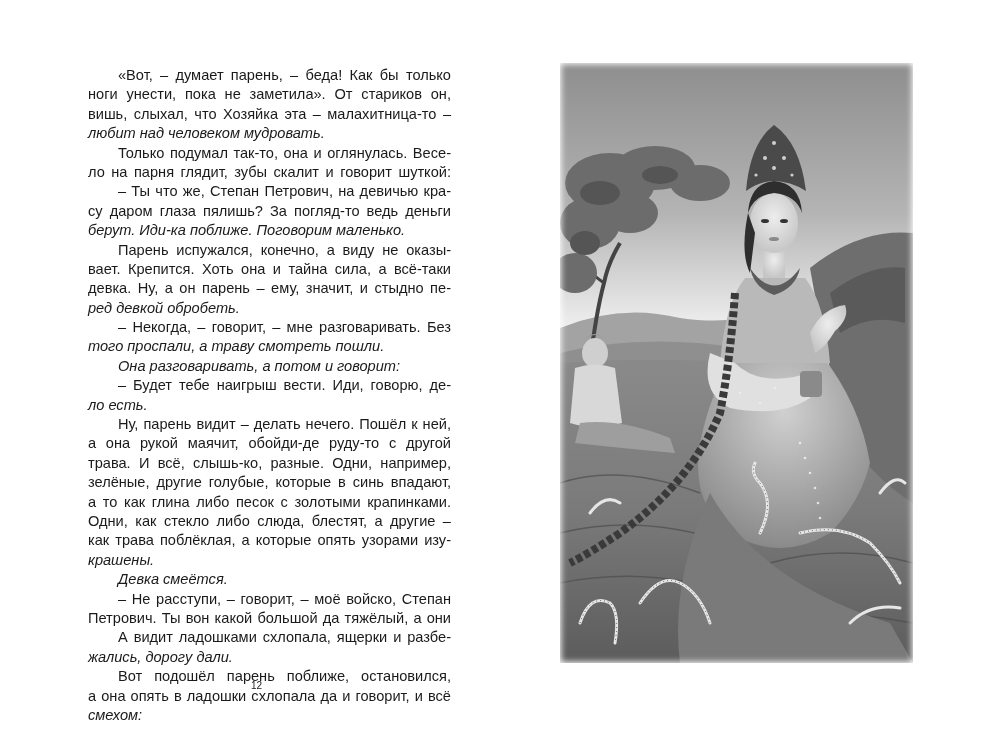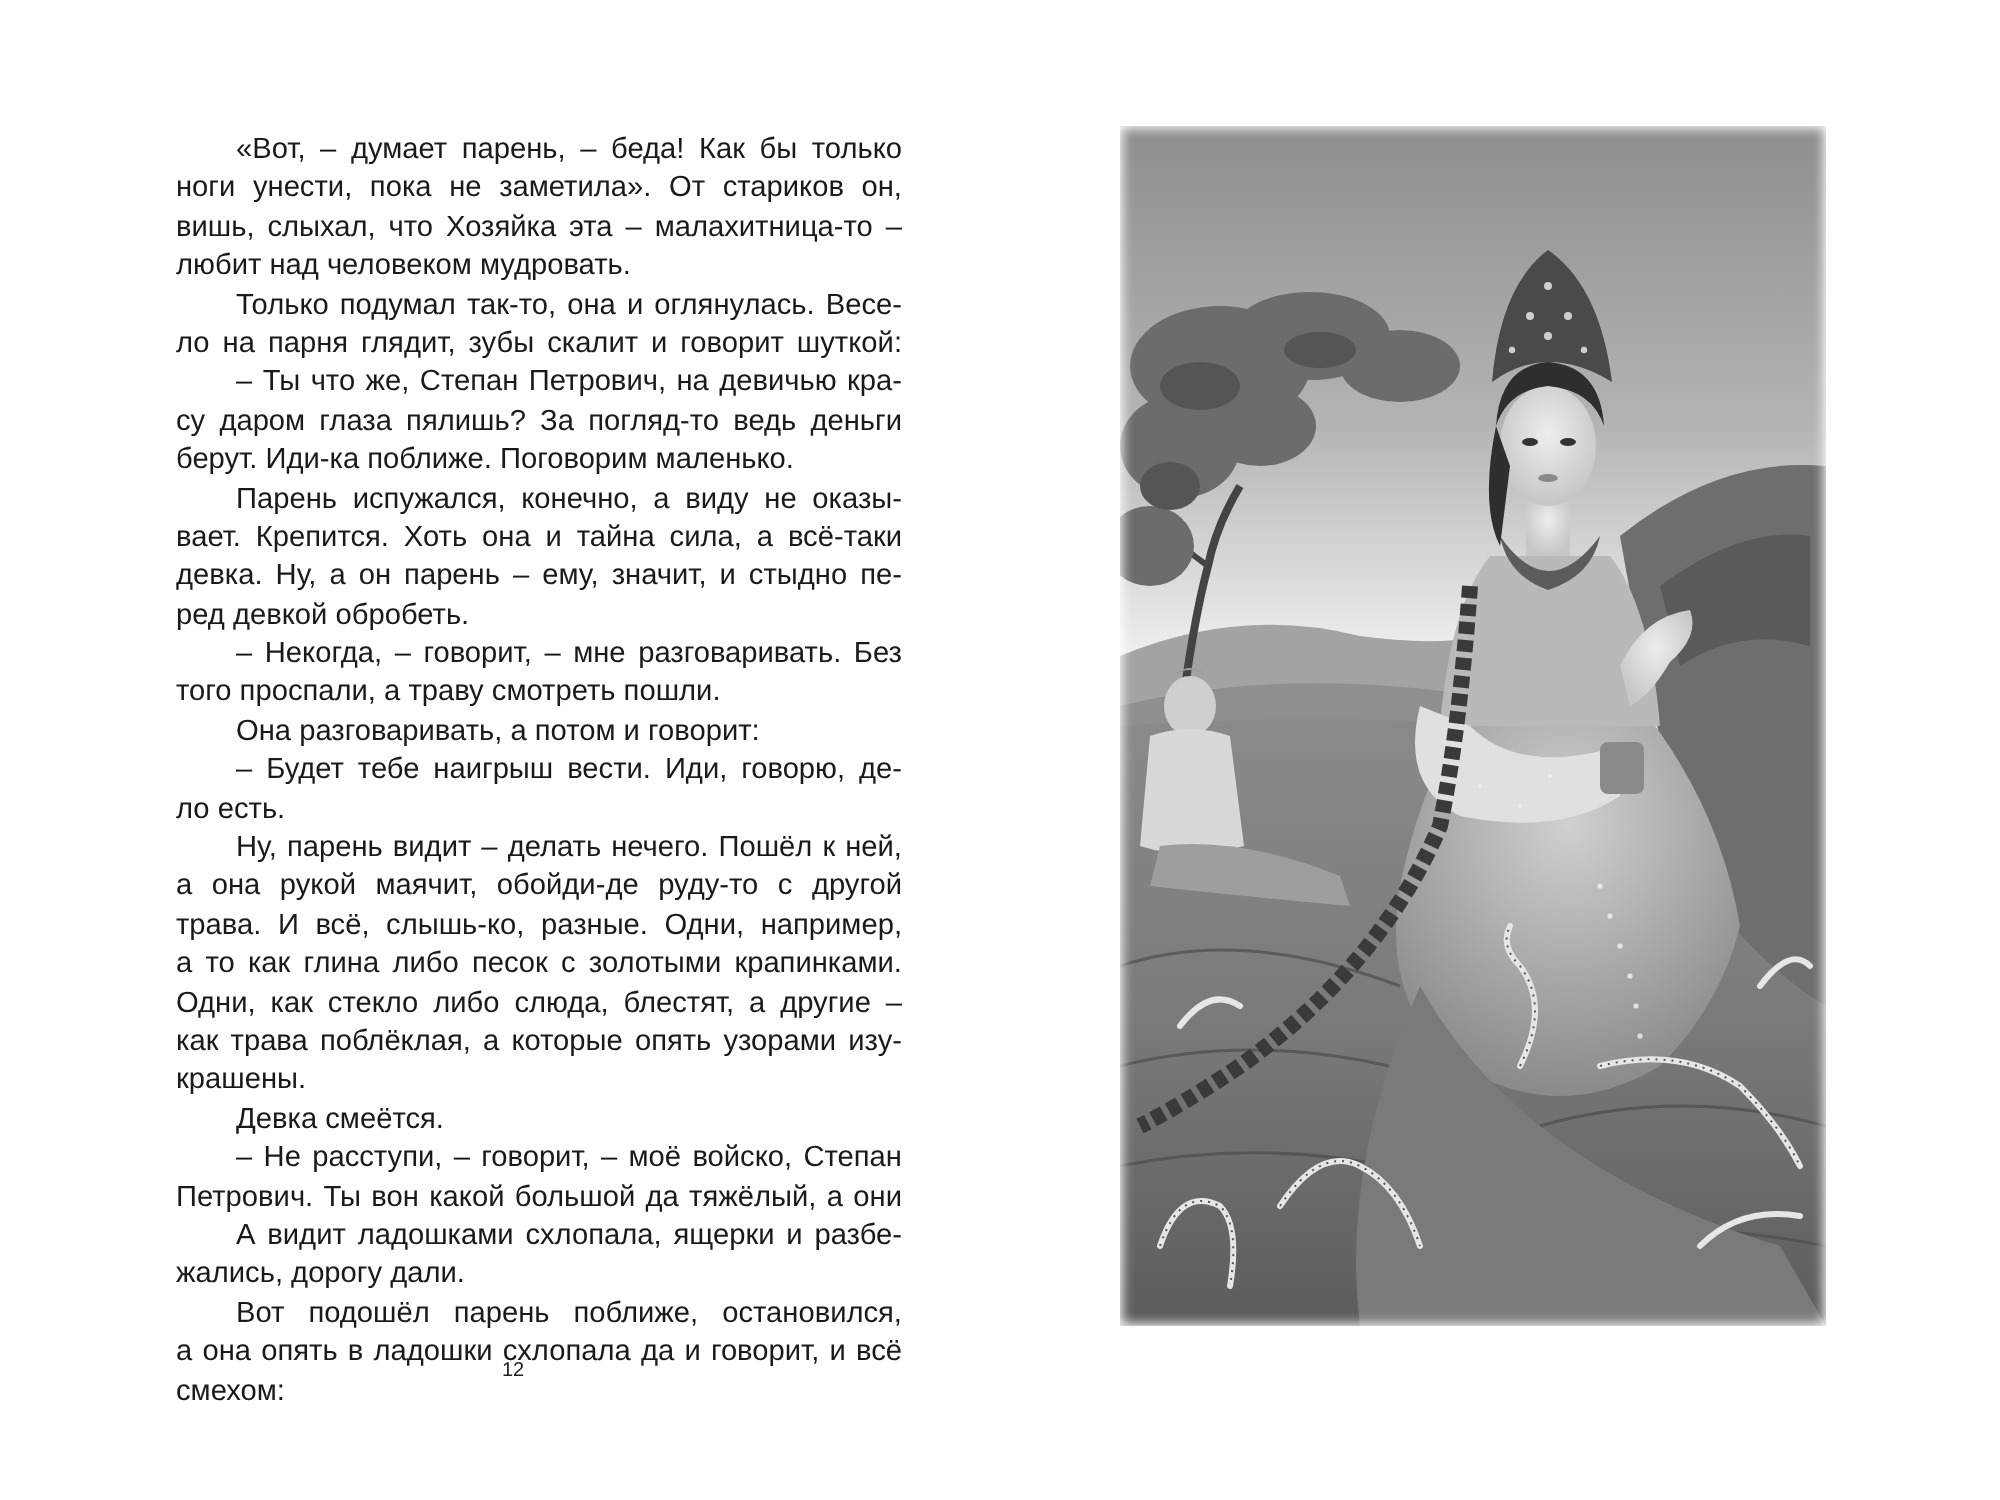--- a/index.html
+++ b/index.html
@@ -33,20 +33,21 @@
       height: 19.4px;
       line-height: 19.4px;
       font-size: 14.6px;
       text-align: justify;
       text-align-last: justify;
       white-space: nowrap;
       overflow: visible;
     }
     .line.last {
       text-align-last: left;
+      font-style: italic;
     }
     .line.indent {
       padding-left: 30px;
     }
     .page-number {
       position: absolute;
       left: 251px;
       top: 680px;
       width: 30px;
       font-size: 10px;
@@ -107,20 +108,21 @@
       <div class="line">девка. Ну, а он парень – ему, значит, и стыдно пе-</div>
       <div class="line last">ред девкой обробеть.</div>
       <div class="line indent">– Некогда, – говорит, – мне разговаривать. Без</div>
       <div class="line last">того проспали, а траву смотреть пошли.</div>
       <div class="line indent last">Она разговаривать, а потом и говорит:</div>
       <div class="line indent">– Будет тебе наигрыш вести. Иди, говорю, де-</div>
       <div class="line last">ло есть.</div>
       <div class="line indent">Ну, парень видит – делать нечего. Пошёл к ней,</div>
       <div class="line">а она рукой маячит, обойди-де руду-то с другой</div>
       <div class="line">трава. И всё, слышь-ко, разные. Одни, например,</div>
+      <div class="line">зелёные, другие голубые, которые в синь впадают,</div>
       <div class="line">а то как глина либо песок с золотыми крапинками.</div>
       <div class="line">Одни, как стекло либо слюда, блестят, а другие –</div>
       <div class="line">как трава поблёклая, а которые опять узорами изу-</div>
       <div class="line last">крашены.</div>
       <div class="line indent last">Девка смеётся.</div>
       <div class="line indent">– Не расступи, – говорит, – моё войско, Степан</div>
       <div class="line">Петрович. Ты вон какой большой да тяжёлый, а они</div>
       <div class="line indent">А видит ладошками схлопала, ящерки и разбе-</div>
       <div class="line last">жались, дорогу дали.</div>
       <div class="line indent">Вот подошёл парень поближе, остановился,</div>

